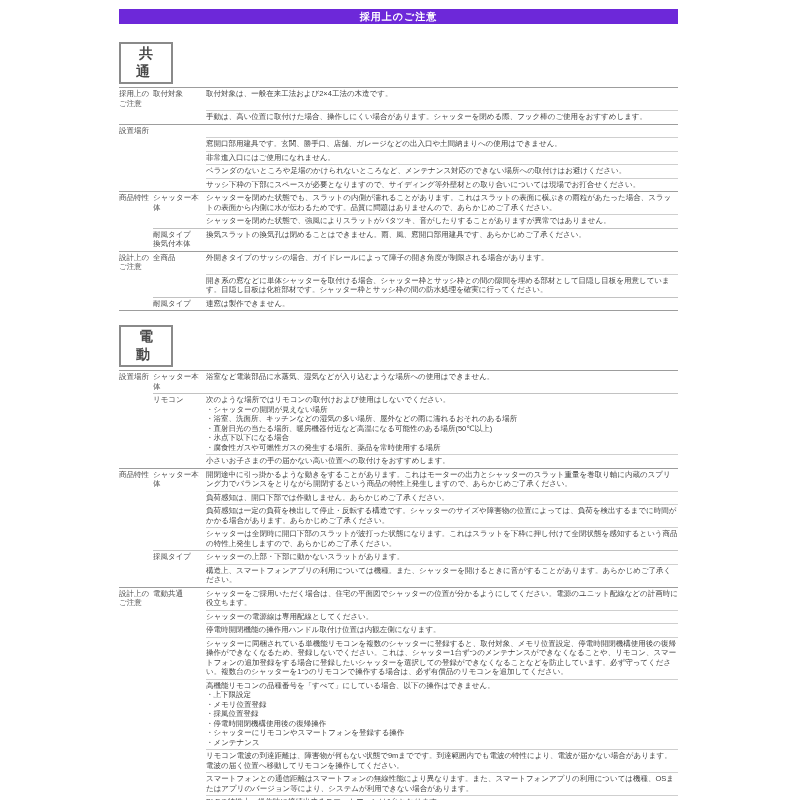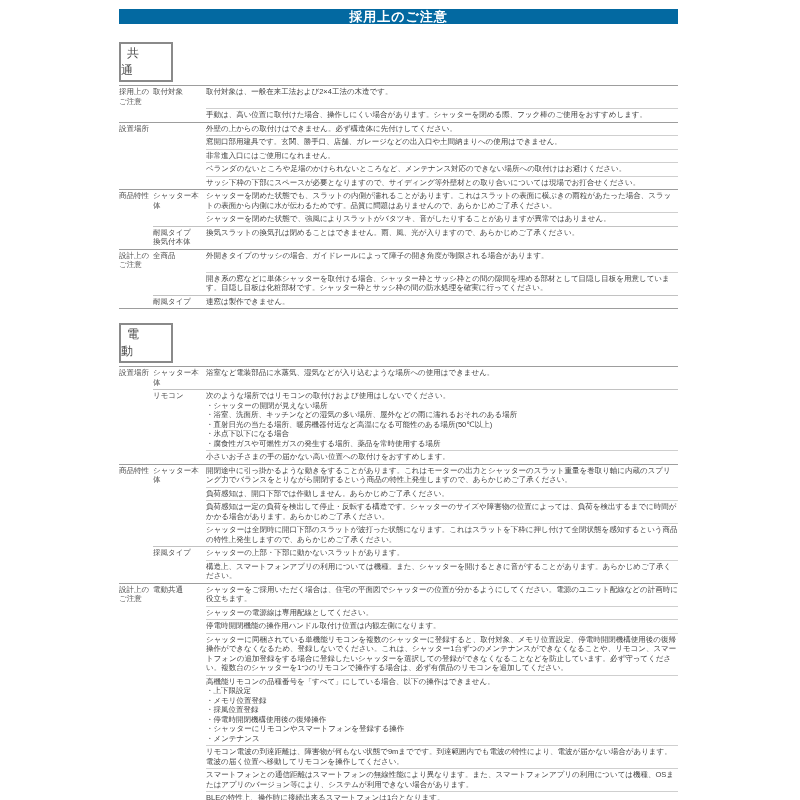--- a/index.html
+++ b/index.html
@@ -3,28 +3,28 @@
 <meta charset="utf-8">
 <style>
   html,body{margin:0;padding:0;background:#ffffff;}
   body{
     width:800px;height:800px;position:relative;overflow:hidden;
     font-family:"Liberation Sans","DejaVu Sans",sans-serif;
     color:#3e3e3e;
   }
   .page{position:absolute;left:119px;top:9px;width:559px;}
   .title-bar{
-    background:#0369a1;color:#ffffff;text-align:center;
-    font-size:13px;font-weight:bold;height:15px;line-height:15px;
+    background:#6d28d9;color:#ffffff;text-align:center;
+    font-size:10px;font-weight:bold;height:15px;line-height:15px;
     letter-spacing:1px;margin-bottom:18px;
   }
   .section{margin-bottom:14px;}
   .section-heading{
     display:inline-block;border:2px solid #8a8a8a;background:#fff;
-    width:50px;font-size:12px;font-weight:normal;
+    width:50px;text-align:center;font-size:14px;font-weight:bold;
     padding:1px 0;letter-spacing:6px;text-indent:6px;color:#4a4a4a;
     margin-bottom:3px;
   }
   .rows{width:100%;}
   .row{
     display:grid;grid-template-columns:34px 53px 1fr;
     position:relative;padding:2px 0 2px 0;
   }
   .rule{position:absolute;top:0;right:0;height:1px;}
   .rule-full{left:0;background:#9d9d9d;}
@@ -57,21 +57,20 @@
         <div class="row">
           <div class="rule rule-body"></div>
           <div class="c1"></div>
           <div class="c2"></div>
           <div class="ctext">手動は、高い位置に取付けた場合、操作しにくい場合があります。シャッターを閉める際、フック棒のご使用をおすすめします。</div>
         </div>
         <div class="row">
           <div class="rule rule-full"></div>
           <div class="c1">設置場所</div>
           <div class="c2"></div>
-          <div class="ctext">外壁の上からの取付けはできません。必ず構造体に先付けしてください。</div>
         </div>
         <div class="row">
           <div class="rule rule-body"></div>
           <div class="c1"></div>
           <div class="c2"></div>
           <div class="ctext">窓開口部用建具です。玄関、勝手口、店舗、ガレージなどの出入口や土間納まりへの使用はできません。</div>
         </div>
         <div class="row">
           <div class="rule rule-body"></div>
           <div class="c1"></div>
@@ -100,21 +99,21 @@
           <div class="rule rule-body"></div>
           <div class="c1"></div>
           <div class="c2"></div>
           <div class="ctext">シャッターを閉めた状態で、強風によりスラットがバタツキ、音がしたりすることがありますが異常ではありません。</div>
         </div>
         <div class="row">
           <div class="rule rule-mid"></div>
           <div class="c1"></div>
           <div class="c2">耐風タイプ
 換気付本体</div>
-          <div class="ctext">換気スラットの換気孔は閉めることはできません。雨、風、光が入りますので、あらかじめご了承ください。</div>
+          <div class="ctext">換気スラットの換気孔は閉めることはできません。雨、風、窓開口部用建具です、あらかじめご了承ください。</div>
         </div>
         <div class="row">
           <div class="rule rule-full"></div>
           <div class="c1">設計上の
 ご注意</div>
           <div class="c2">全商品</div>
           <div class="ctext">外開きタイプのサッシの場合、ガイドレールによって障子の開き角度が制限される場合があります。</div>
         </div>
         <div class="row">
           <div class="rule rule-body"></div>

